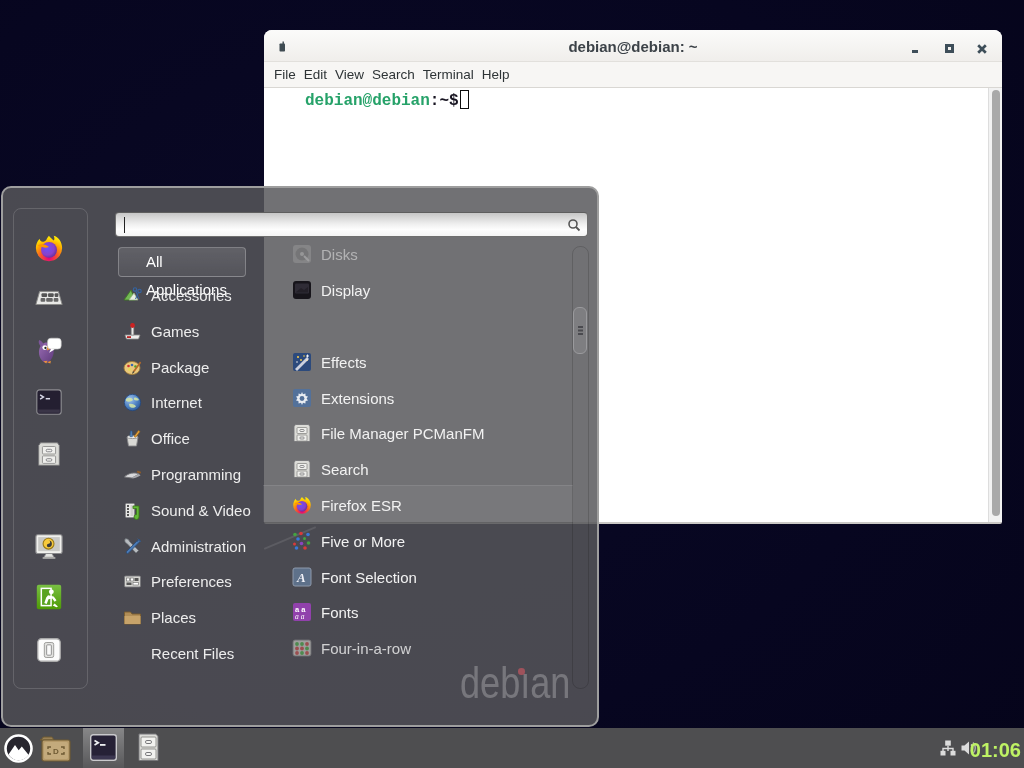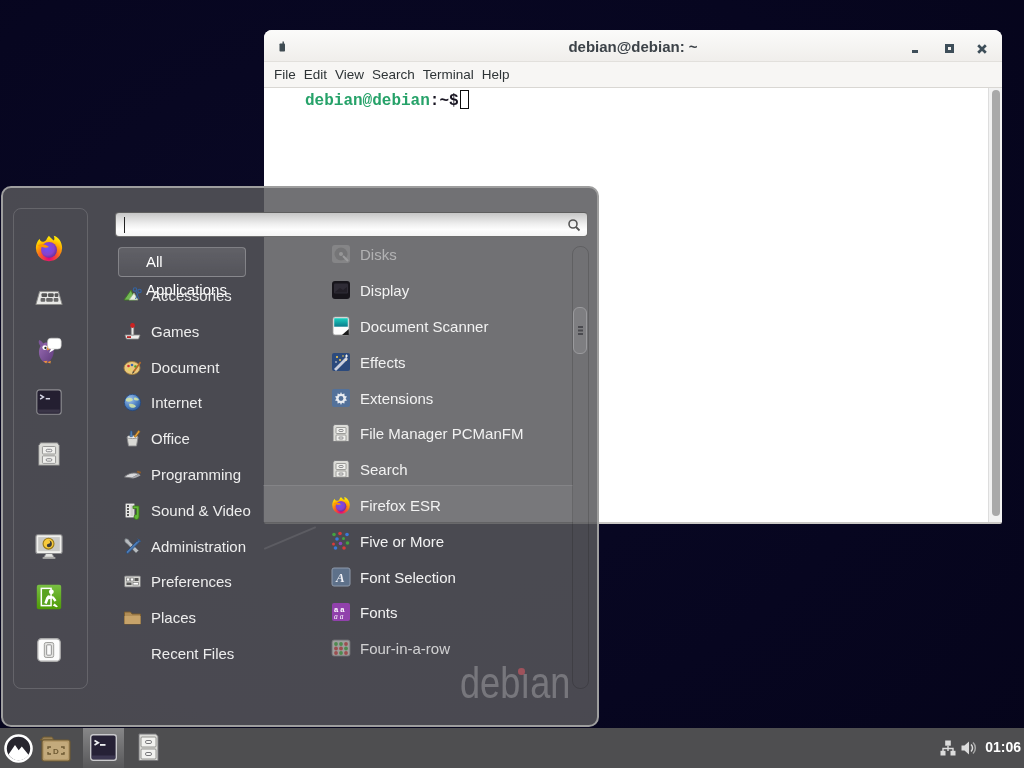--- a/index.html
+++ b/index.html
@@ -55,40 +55,40 @@
 
 #menu .allapps { position:absolute; left:115px; top:59px; width:128px; height:30px;
   background:linear-gradient(rgba(255,255,255,0.13),rgba(255,255,255,0.06));
   border:1px solid rgba(255,255,255,0.25); border-radius:4px;
   font-size:15px; color:#ffffff; line-height:28px; padding-left:27px; }
 
 .cat { position:absolute; left:120px; height:36px; display:flex; align-items:center; }
 .cat .ci { width:19px; height:19px; margin-right:9px; }
 .cat .ct { font-size:15px; color:#ededed; }
 
-.app { position:absolute; left:289px; height:36px; display:flex; align-items:center;margin-left:39px; }
+.app { position:absolute; left:289px; height:36px; display:flex; align-items:center; }
 .app .ai { width:20px; height:20px; margin-right:9px; }
 .app .at { font-size:15px; color:#f2f2f2; }
 .hoverband { position:absolute; left:260px; top:297px; width:310px; height:38px;
   background:rgba(255,255,255,0.055); border-top:1px solid rgba(255,255,255,0.09);
   border-bottom:1px solid rgba(0,0,0,0.12); }
 #menu .trough { position:absolute; left:569px; top:58px; width:17px; height:443px;
   border:1px solid rgba(0,0,0,0.15); border-radius:8px; }
 #menu .mhandle { position:absolute; left:570px; top:119px; width:14px; height:47px;
   background:#7e7e81; border:1px solid #9a9a9d; border-radius:6px; }
 #menu .mhandle i { position:absolute; left:3.5px; top:18px; width:5px; height:1.5px;
   background:#4a4a4f; box-shadow:0 3.5px 0 #4a4a4f, 0 7px 0 #4a4a4f; }
 
 
 #taskbar { position:absolute; left:0; top:728px; width:1024px; height:40px;
   background:#4e4e50; }
 .tbtn { position:absolute; }
 #tb-term-hl { position:absolute; left:83px; top:0; width:41px; height:40px;
   background:linear-gradient(rgba(255,255,255,0.32),rgba(255,255,255,0.06)); }
-#clock { position:absolute; right:3px; top:11px; font-size:14px; font-weight:bold; color:#ffffff; }
+#clock { position:absolute; right:3px; top:11px; font-size:20px; font-weight:bold; color:#bef264; }
 </style>
 </head>
 <body>
 
 <div id="term">
   <div class="titlebar">
     <svg class="ticon" viewBox="0 0 9 11">
         <rect x="1.5" y="2.5" width="5.5" height="8" rx="0.8" fill="#3f4b52"></rect>
         <rect x="4.5" y="0.5" width="1.4" height="3" fill="#3f4b52"></rect>
       </svg>
@@ -240,21 +240,21 @@
   <div class="cat" style="top:161px">
       <svg class="ci" viewBox="0 0 19 19">
     <ellipse cx="9" cy="10" rx="8" ry="6.5" fill="#e9c87c" stroke="#a07c3a" stroke-width="0.9"></ellipse>
     <circle cx="5.5" cy="8" r="1.3" fill="#cc3333"></circle>
         <circle cx="9" cy="7" r="1.3" fill="#3868b0"></circle>
         <circle cx="12.5" cy="8.5" r="1.3" fill="#48a030"></circle>
         <circle cx="6.5" cy="11.5" r="1.3" fill="#e0e04a"></circle>
     <path d="M10 13 L17 3.5 L18.2 4.8 L11.5 14 Z" fill="#b56b2a"></path>
     <path d="M9 16 L11.5 14 L10 13 Z" fill="#333"></path>
   </svg>
-      <span class="ct">Document</span>
+      <span class="ct">Package</span>
     </div>
   <div class="cat" style="top:196px">
       <svg class="ci" viewBox="0 0 19 19">
     <defs>
           <radialGradient id="gl" cx="35%" cy="30%" r="80%">
             <stop offset="0%" stop-color="#9fc4ef"></stop>
             <stop offset="60%" stop-color="#4c7fc0"></stop>
             <stop offset="100%" stop-color="#2a5693"></stop>
           </radialGradient>
         </defs>
@@ -331,34 +331,20 @@
   </svg>
       <span class="at">Disks</span>
     </div>
   <div class="app" style="top:84px">
       <svg class="ai" viewBox="0 0 20 20">
     <rect x="1" y="1" width="18" height="18" rx="3" fill="#17151b"></rect>
     <rect x="3" y="3.5" width="14" height="10" rx="1" fill="#2f2c36"></rect>
     <path d="M4 12 l5 -4 3 2 4 -3 v5.5 h-12 Z" fill="#232028"></path>
   </svg>
       <span class="at">Display</span>
-    </div>
-  <div class="app" style="top:120px">
-      <svg class="ai" viewBox="0 0 20 20">
-    <defs>
-          <linearGradient id="ds" x1="0" y1="0" x2="0" y2="1">
-            <stop offset="0%" stop-color="#1dd0c0"></stop>
-            <stop offset="100%" stop-color="#0a7a8a"></stop>
-          </linearGradient>
-        </defs>
-    <rect x="2" y="1" width="16" height="18" rx="2" fill="#fdfdfd" stroke="#999" stroke-width="0.8"></rect>
-    <rect x="3.2" y="2.2" width="13.6" height="8.5" fill="url(#ds)"></rect>
-    <path d="M11 19 L17.8 19 L17.8 13 Z" fill="#1a1a1a"></path>
-  </svg>
-      <span class="at">Document Scanner</span>
     </div>
   <div class="app" style="top:156px">
       <svg class="ai" viewBox="0 0 20 20">
     <rect x="1" y="1" width="18" height="18" rx="2" fill="#2c4a7c"></rect>
     <circle cx="6" cy="5" r="1" fill="#ffd24a"></circle>
         <circle cx="12" cy="4" r="0.8" fill="#ffd24a"></circle>
         <circle cx="15" cy="8" r="1" fill="#ffd24a"></circle>
         <circle cx="5" cy="10" r="0.8" fill="#f0f0f0"></circle>
         <circle cx="9" cy="8" r="0.9" fill="#ffd24a"></circle>
     <path d="M3 17 L15 5 L17 7 L5 19 Z" fill="#e8e8f0" opacity="0.85"></path>

